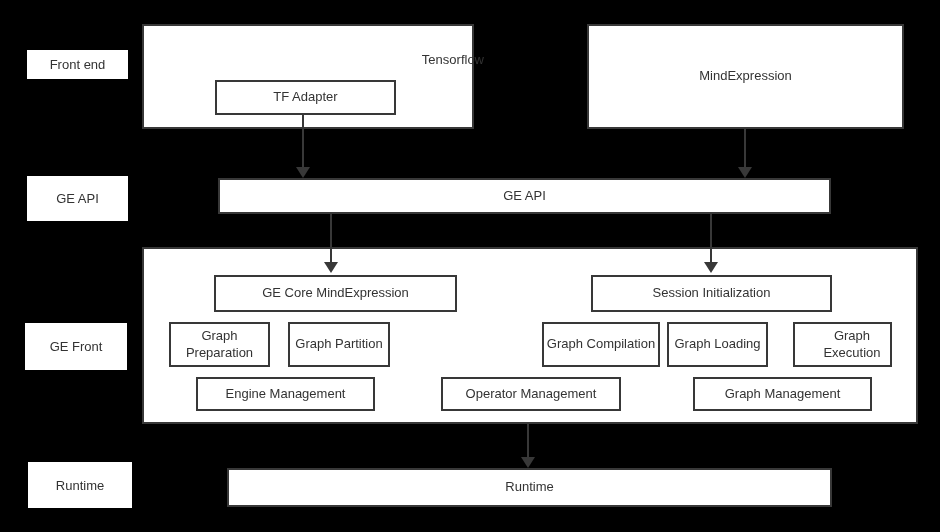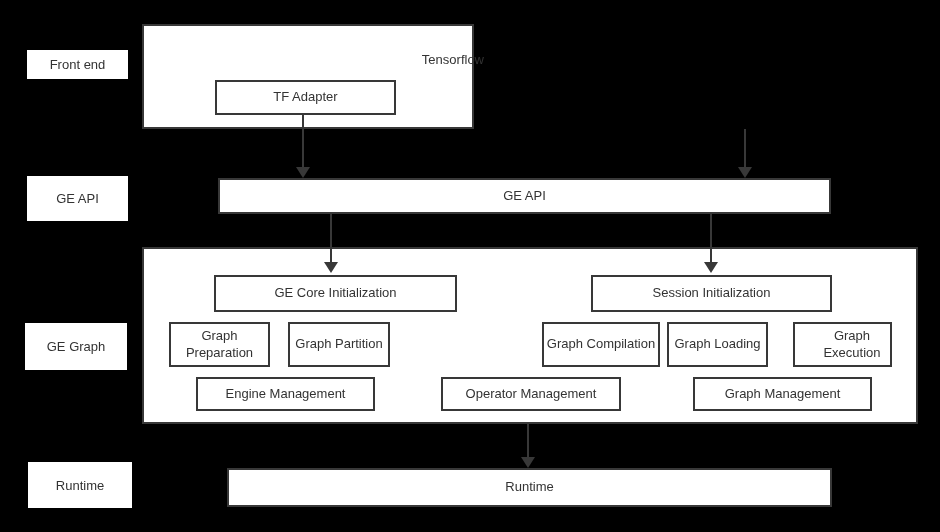--- a/index.html
+++ b/index.html
@@ -68,32 +68,33 @@
   #arrow-api-right{left:704px;top:214px;height:59px;}
   #arrow-core-runtime{left:521px;top:424px;height:44px;}
 </style>
 </head>
 <body>
 
 <div class="canvas">
 
   <div class="plain" id="lbl-frontend">Front end</div>
   <div class="plain" id="lbl-geapi">GE API</div>
-  <div class="plain" id="lbl-gecore">GE Graph</div>
+  <div class="plain" id="lbl-gecore">GE Front</div>
   <div class="plain" id="lbl-runtime">Runtime</div>
 
   <div class="box" id="tensorflow">
     <div class="fw-title">Tensorflow</div>
     <div class="box" id="tf-adapter">TF Adapter</div>
   </div>
+  <div class="box" id="mindexpression">MindExpression</div>
 
   <div class="box" id="geapi-bar">GE API</div>
 
   <div class="box" id="gecore">
-    <div class="box" id="gecore-init">GE Core Initialization</div>
+    <div class="box" id="gecore-init">GE Core MindExpression</div>
     <div class="box" id="session-init">Session Initialization</div>
 
     <div class="box stage" id="stage-prep">Graph Preparation</div>
     <div class="box stage" id="stage-part">Graph Partition</div>
     <div class="box stage" id="stage-comp">Graph Compilation</div>
     <div class="box stage" id="stage-load">Graph Loading</div>
     <div class="box stage" id="stage-exec">Graph Execution</div>
 
     <div class="box mgmt" id="mgmt-engine">Engine Management</div>
     <div class="box mgmt" id="mgmt-operator">Operator Management</div>

